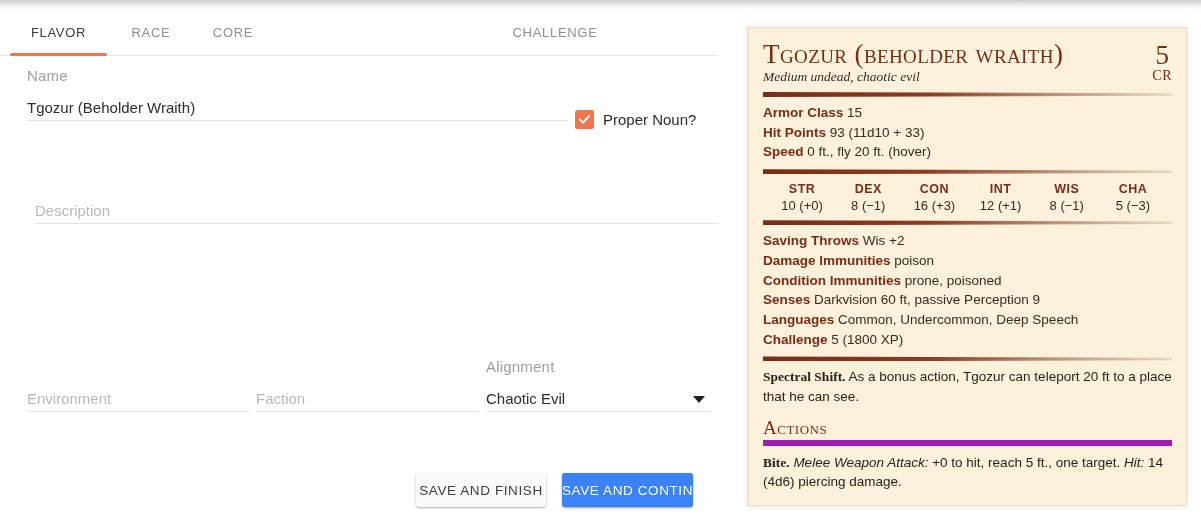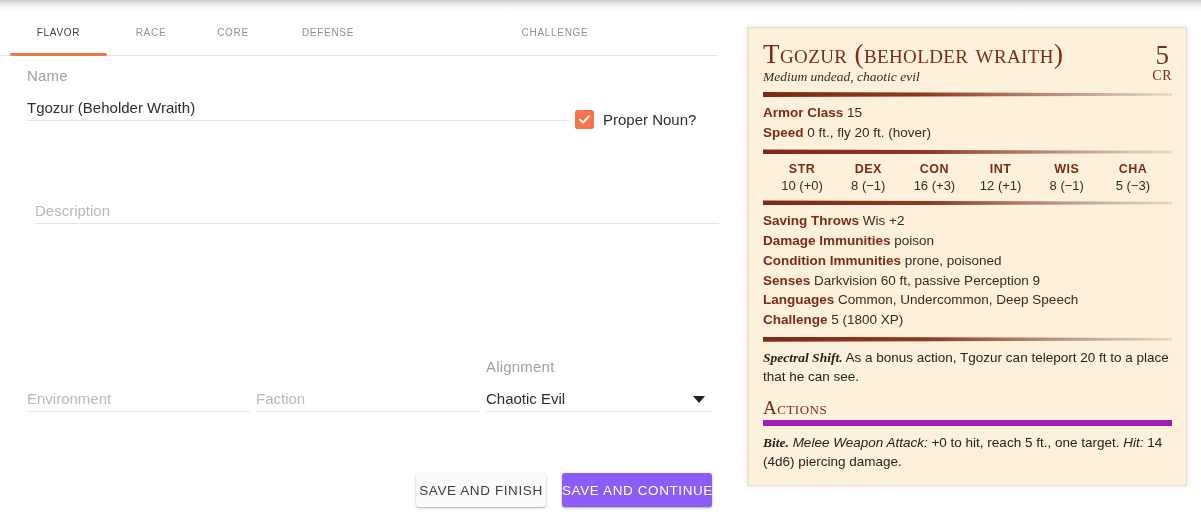--- a/index.html
+++ b/index.html
@@ -42,21 +42,21 @@
     left: 0; top: 0;
     width: 718px;
     height: 46px;
     border-bottom: 1px solid #e6e6e6;
   }
   .tab {
     position: absolute;
     top: 0;
     height: 45px;
     line-height: 45px;
-    font-size: 10px;
+    font-size: 13px;
     letter-spacing: 0.7px;
     color: #8d9094;
     text-align: center;
     cursor: pointer;
     user-select: none;
   }
   .tab.active { color: #3c4043; font-weight: 500; }
   .tab-underline {
     position: absolute;
     height: 3px;
@@ -149,22 +149,22 @@
     left: 416px;
     top: 463px;
     width: 130px;
     background: #fafafa;
     color: #3c4043;
     box-shadow: 0 1px 3px rgba(0,0,0,.22), 0 1px 1px rgba(0,0,0,.12);
   }
   .btn-continue {
     left: 562px;
     top: 463px;
-    width: 150px;
-    background: #8b5cf6;
+    width: 131px;
+    background: #3b82f6;
     color: #ffffff;
     box-shadow: 0 1px 3px rgba(0,0,0,.25), 0 1px 1px rgba(0,0,0,.14);
   }
 
   
   .statblock {
     position: absolute;
     left: 747px;
     top: 27px;
     width: 440px;
@@ -245,21 +245,20 @@
 
   .trait {
     font-size: 13.5px;
     line-height: 1.42;
     color: #2b2118;
     margin-top: 2px;
   }
   .trait-name {
     font-family: "Liberation Serif", serif;
     font-weight: bold;
-    font-style: italic;
   }
   .trait-body-em { font-style: italic; }
 
   .section-head {
     font-family: "Liberation Serif", serif;
     font-size: 19px;
     color: #7b2b16;
     font-variant: small-caps;
     text-transform: lowercase;
     letter-spacing: .5px;
@@ -275,21 +274,20 @@
 <div id="app">
 
   <div class="top-shadow"></div>
 
   <div class="form-pane">
 
     <div class="tabs">
       <div class="tab active" style="left:10px;width:97px;"><span>FLAVOR</span><span class="tab-underline"></span></div>
       <div class="tab" style="left:115px;width:72px;"><span>RACE</span></div>
       <div class="tab" style="left:197px;width:72px;"><span>CORE</span></div>
-      <div class="tab" style="left:278px;width:100px;"><span>DEFENSE</span></div>
       <div class="tab" style="left:496px;width:118px;"><span>CHALLENGE</span></div>
     </div>
 
     <div class="field" style="left:27px; top:77px; width:542px; height:34px;">
       <div class="field-label">Name</div>
       <div class="field-value">Tgozur (Beholder Wraith)</div>
     </div>
 
     <div class="checkrow">
       <span class="checkbox">
@@ -337,20 +335,24 @@
     </div>
 
     <div class="tapered"></div>
 
     <div>
       <div class="sb-line">
         <b>Armor Class</b>
         <span>15</span>
       </div>
       <div class="sb-line">
+        <b>Hit Points</b>
+        <span>93 (11d10 + 33)</span>
+      </div>
+      <div class="sb-line">
         <b>Speed</b>
         <span>0 ft., fly 20 ft. (hover)</span>
       </div>
     </div>
 
     <div class="tapered"></div>
 
     <div class="abilities">
       <div class="abil">
         <div class="abil-name">STR</div>

